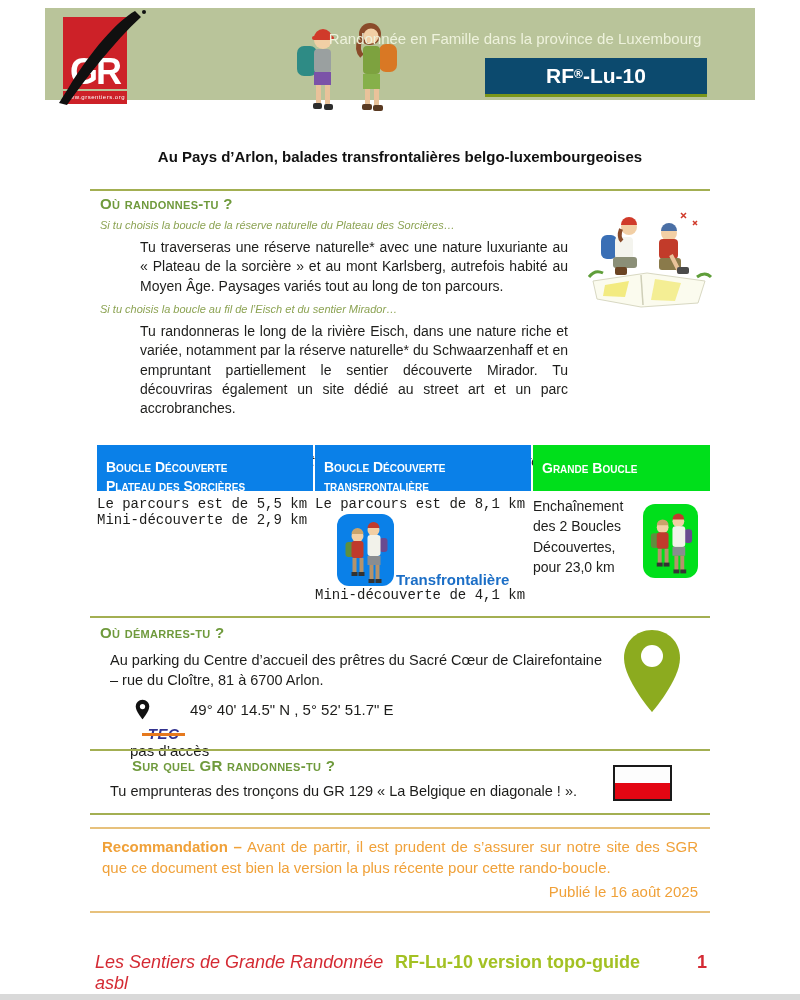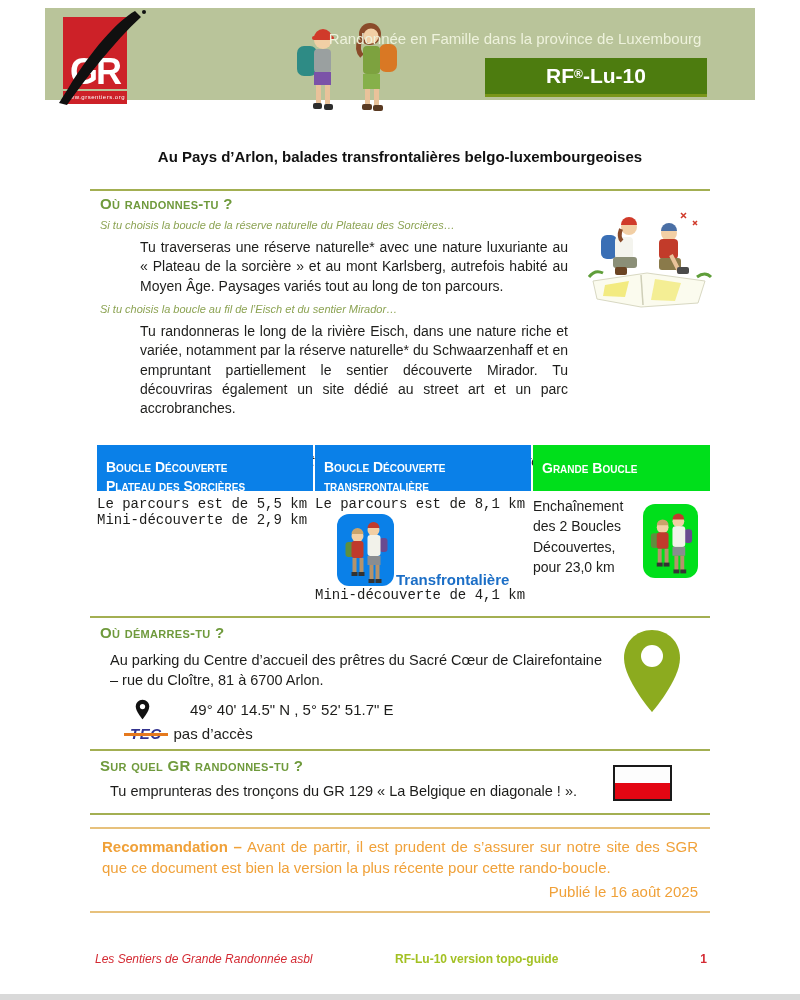--- a/index.html
+++ b/index.html
@@ -10,29 +10,29 @@
   }
   
   .banner { position:absolute; left:45px; top:8px; width:710px; height:92px; background:#b9c49a; }
   .gr-logo { position:absolute; left:18px; top:9px; width:64px; }
   .gr-square { background:#cd2128; height:72px; display:flex; align-items:flex-end; justify-content:center; }
   .gr-letters { color:#fff; font-weight:bold; font-size:36px; line-height:0.85; letter-spacing:-2px; padding-bottom:1px; }
   .gr-strip { background:#cd2128; margin-top:2px; height:13px; color:#fff; font-size:6px; text-align:center; line-height:13px; overflow:hidden; letter-spacing:0.5px; }
   .brush { position:absolute; left:-16px; top:-10px; width:104px; height:104px; pointer-events:none; }
   .banner-kids { position:absolute; left:222px; top:4px; width:165px; height:104px; }
   .tagline { position:absolute; left:280px; top:22px; width:380px; text-align:center; color:#eef2dc; font-size:15px; }
-  .rf-badge { position:absolute; left:440px; top:50px; width:222px; height:36px; background:#4d7c0f; border-bottom:3px solid #7a9619;
+  .rf-badge { position:absolute; left:440px; top:50px; width:222px; height:36px; background:#0c4a6e; border-bottom:3px solid #7a9619;
     color:#fff; font-weight:bold; font-size:21px; display:flex; align-items:center; justify-content:center; }
   .rf-badge sup { font-size:12px; line-height:0; position:relative; top:-2px; }
   
   .title { position:absolute; top:148px; left:90px; width:620px; text-align:center; font-weight:bold; font-size:15px; color:#111; }
   .rule { position:absolute; left:90px; width:620px; border-top:2px solid #a3af52; }
   .rule1 { top:189px; } .rule2 { top:616px; } .rule3 { top:749px; } .rule4 { top:813px; }
   .section-heading { position:absolute; left:100px; color:#6f9a3c; font-weight:bold; font-size:15px; font-variant:small-caps; letter-spacing:0.3px; }
-  .h-where { top:195px; } .h-start { top:624px; } .h-gr { top:757px; }
+  .h-where { top:195px; } .h-start { top:624px; } .h-gr { top:757px;margin-left:32px; }
   
   .intro { position:absolute; left:100px; width:480px; color:#8ca353; font-style:italic; font-size:11px; }
   .intro1 { top:219px; } .intro2 { top:303px; }
   .para { position:absolute; left:140px; width:428px; text-align:justify; font-size:14px; line-height:1.38; }
   .para1 { top:238px; } .para2 { top:322px; }
   .note { position:absolute; top:420px; left:188px; font-style:italic; font-size:14px;margin-top:33px; }
   .kids-map { position:absolute; left:585px; top:203px; width:128px; height:106px; }
   
   .loops { position:absolute; top:445px; left:97px; width:613px; display:grid; grid-template-columns:216px 216px 177px; gap:0 2px; }
   .th { color:#fff; font-weight:bold; font-variant:small-caps; font-size:14px; line-height:1.35; padding:13px 9px; box-sizing:border-box; height:46px; }
@@ -47,36 +47,36 @@
   .bg-green { background:#00df1b; width:55px; height:74px; margin-left:6px; flex:0 0 auto; }
   .loop-label { color:#1b6ec6; font-weight:bold; font-size:15px; margin-left:2px; position:relative; top:2px; }
   .grande { display:flex; align-items:flex-start; }
   .gtext { width:104px; line-height:1.45; }
   .grande .bg-green { margin-top:8px; }
   
   .start-para { position:absolute; top:650px; left:110px; width:492px; text-align:justify; font-size:14.5px; line-height:1.4; }
   .big-pin { position:absolute; left:622px; top:628px; width:60px; height:86px; }
   .coord-row { position:absolute; top:699px; left:135px; display:flex; align-items:center; font-size:15px; }
   .coord-row svg { width:15px; height:21px; margin-right:40px; }
-  .tec-row { position:absolute; top:725px; left:130px; font-size:15px; display:flex; align-items:center; }
+  .tec-row { position:absolute; top:725px; left:130px; font-size:15px; display:flex; align-items:center;flex-direction:column; }
   .tec { color:#33338f; font-style:italic; font-weight:bold; position:relative; margin-right:12px; letter-spacing:0.5px; }
   .tec::after { content:""; position:absolute; left:-6px; right:-6px; top:46%; height:3px; background:#e5791e; }
   
   .gr-para { position:absolute; top:783px; left:110px; width:470px; font-size:14.5px; }
   .flag { position:absolute; left:613px; top:765px; width:59px; height:36px; border:2px solid #1a1a1a; box-sizing:border-box; }
   .flag .white { height:50%; background:#fdfdfd; }
   .flag .red { height:50%; background:#e30613; }
   
   .reco { position:absolute; top:827px; left:90px; width:620px; box-sizing:border-box; border-top:2px solid #e7c17c; border-bottom:2px solid #e7c17c;
     padding:7px 12px 9px 12px; color:#f0a139; font-size:15px; line-height:1.4; }
   .reco-text { text-align:justify; }
   .reco-label { font-weight:bold; margin-right:5px; }
   .published { text-align:right; margin-top:3px; }
   
-  .footer { position:absolute; top:952px; left:95px; width:612px; display:flex; align-items:baseline; font-size:12px; }
+  .footer { position:absolute; top:952px; left:95px; width:612px; display:flex; align-items:baseline; font-size:18px; }
   .foot-left { color:#d42a33; font-style:italic; flex:0 0 300px; }
   .foot-center { color:#a3c123; font-weight:bold; flex:1; }
   .foot-page { color:#d42a33; font-weight:bold; }
   .bottom-edge { position:absolute; bottom:0; left:0; width:800px; height:6px; background:#d9d9d9; }
   .hidden-defs { position:absolute; width:0; height:0; overflow:hidden; }
 </style>
 </head>
 <body>
 
 <svg class="hidden-defs" aria-hidden="true">

